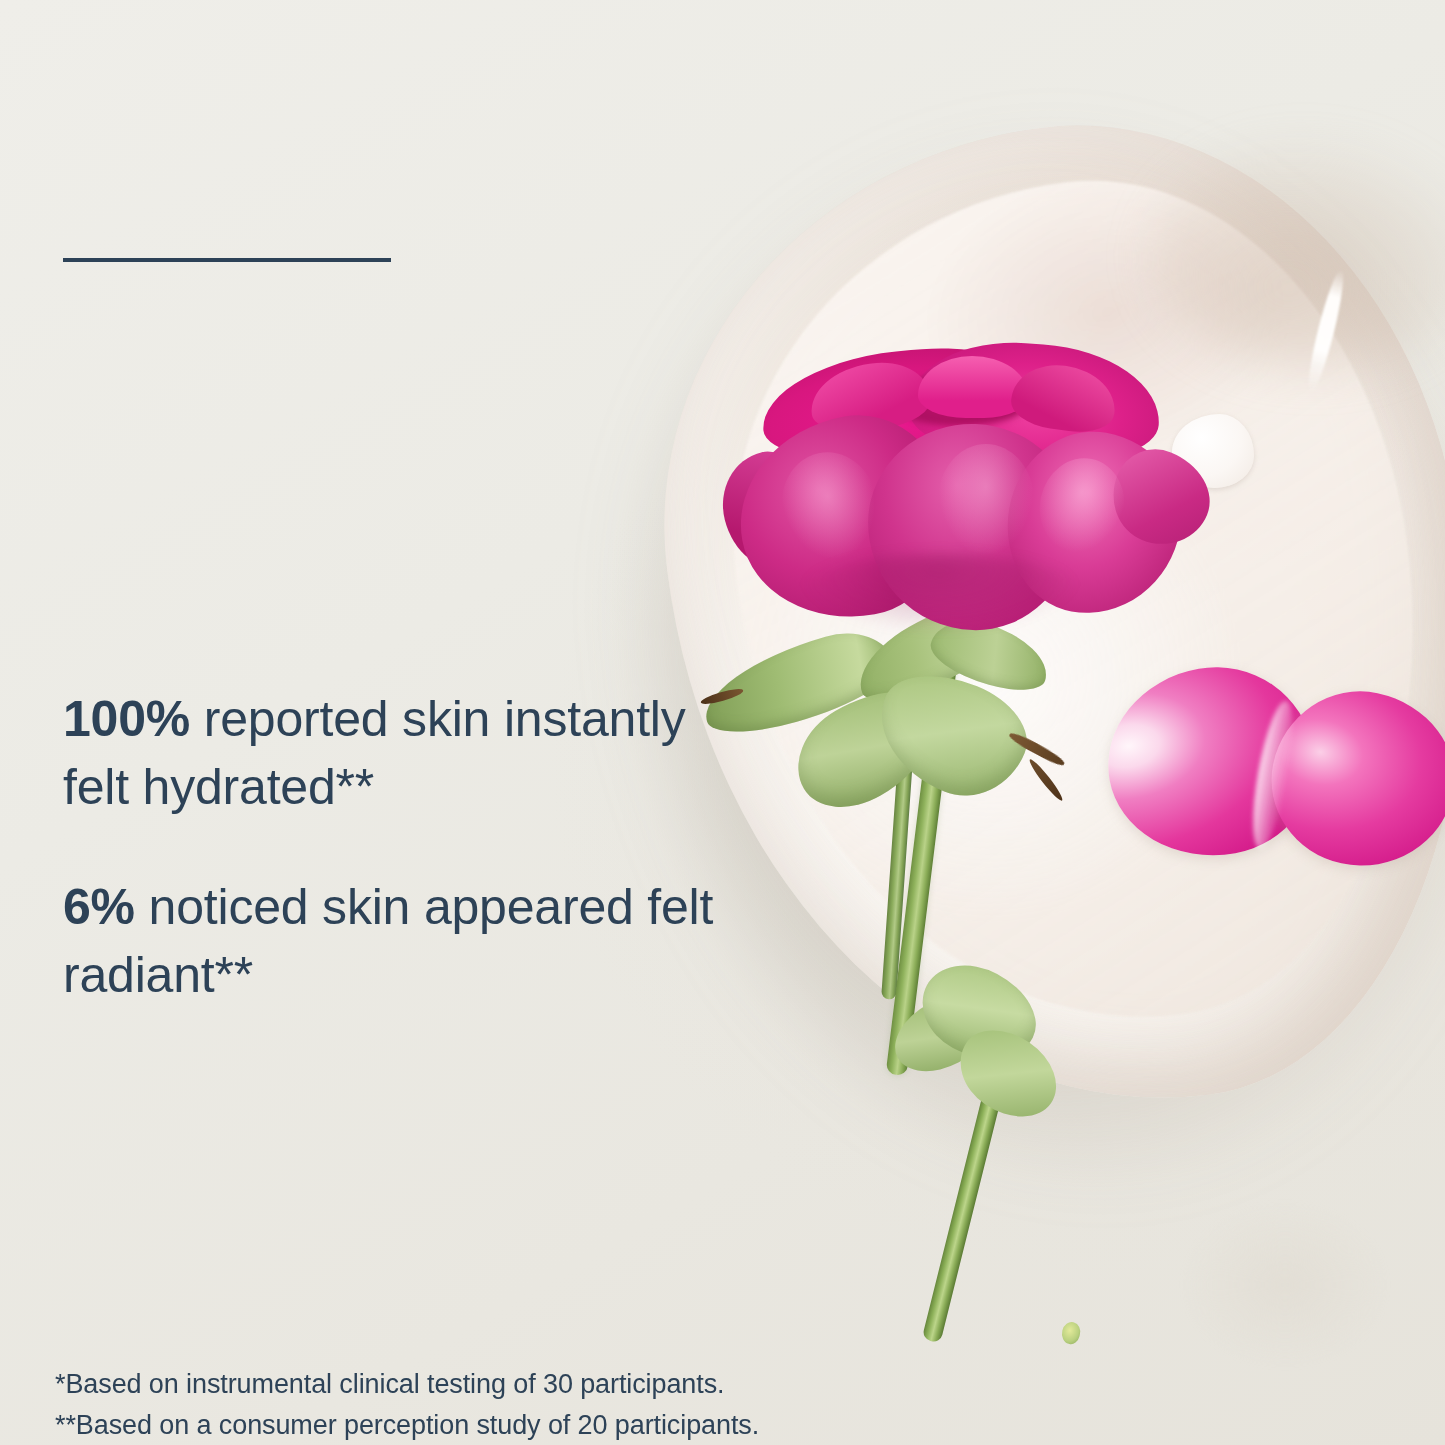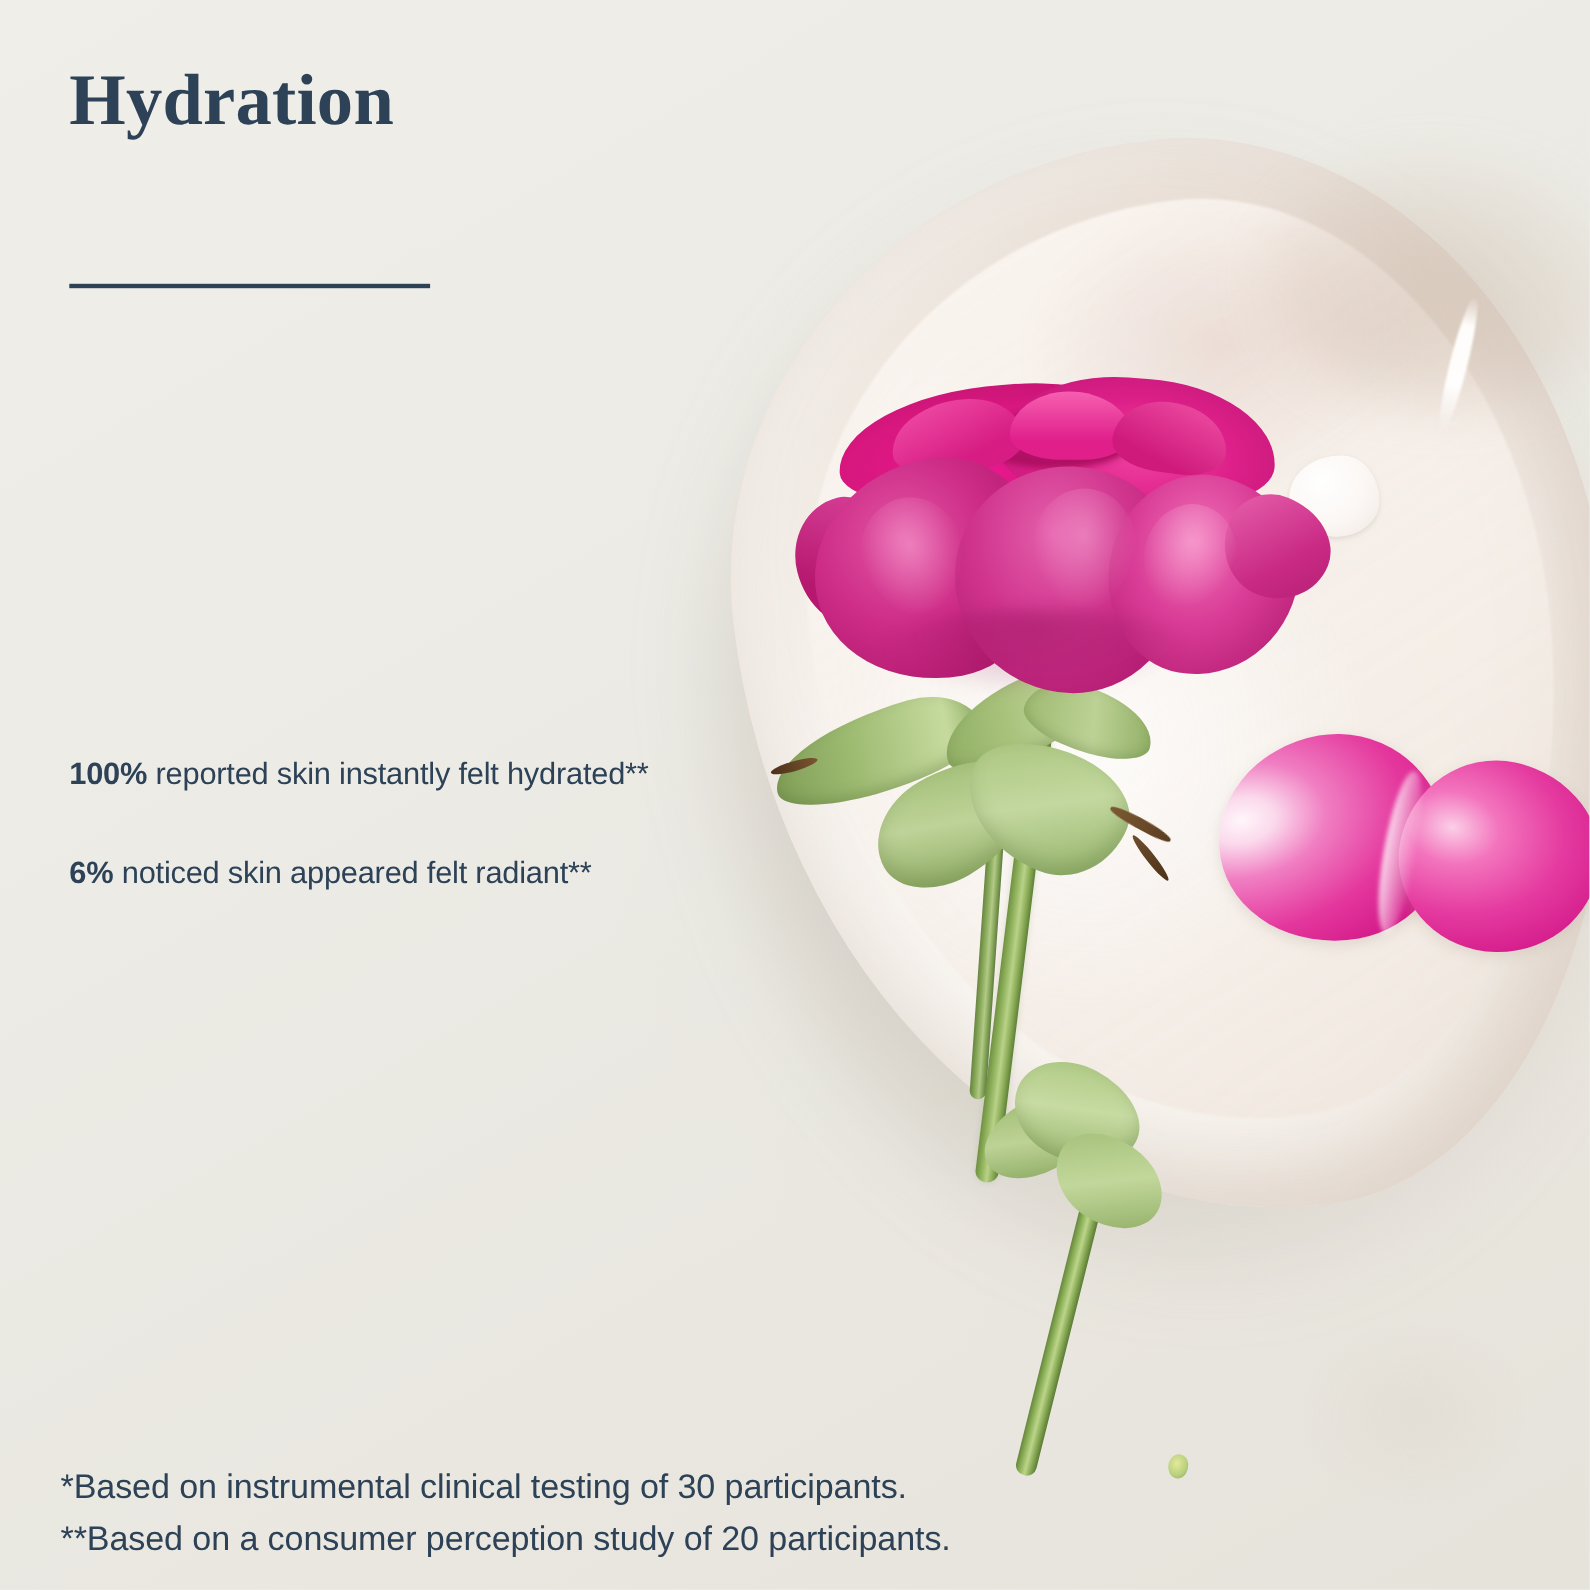--- a/index.html
+++ b/index.html
@@ -259,27 +259,27 @@
 
   .eyebrow{
     position:absolute; left:63px; top:605px;
     font-size:29px; font-weight:700; letter-spacing:2.6px;
     color:#2d4257;
   }
 
   .stats{ position:absolute; left:63px; top:685px; width:700px; }
   .stat{ margin-bottom:52px; }
   .stat-line{
-    font-size:28px; line-height:1.36; color:#2d4257; letter-spacing:-.2px;
+    font-size:50px; line-height:1.36; color:#2d4257; letter-spacing:-.2px;
   }
   .stat-line b{ font-weight:700; }
 
   .foot{
-    position:absolute; left:55px; top:1328px; width:960px;
-    font-size:31px; line-height:1.52; color:#2d4257; letter-spacing:-.1px;
+    position:absolute; left:55px; top:1364px; width:960px;
+    font-size:27px; line-height:1.52; color:#2d4257; letter-spacing:-.1px;
   }
 </style>
 </head>
 <body>
 
 <div id="canvas">
 
   <div class="photo">
     <div class="dish-shadow"></div>
     <div class="dish"></div>
@@ -325,21 +325,21 @@
       <div class="petal p-hl1"></div>
       <div class="petal p-hl2"></div>
       <div class="petal p-hl3"></div>
       <div class="petal p-shade"></div>
     </div>
   </div>
 
   <div class="content">
 
     <h1 class="title">
-      <span>Hydration</span><br>
+      <br>
     </h1>
 
     <div class="divider"></div>
 
 
 
     <div class="stats">
       <div class="stat">
         <p class="stat-line">
           <b>100%</b><span> reported skin instantly felt hydrated**</span>

